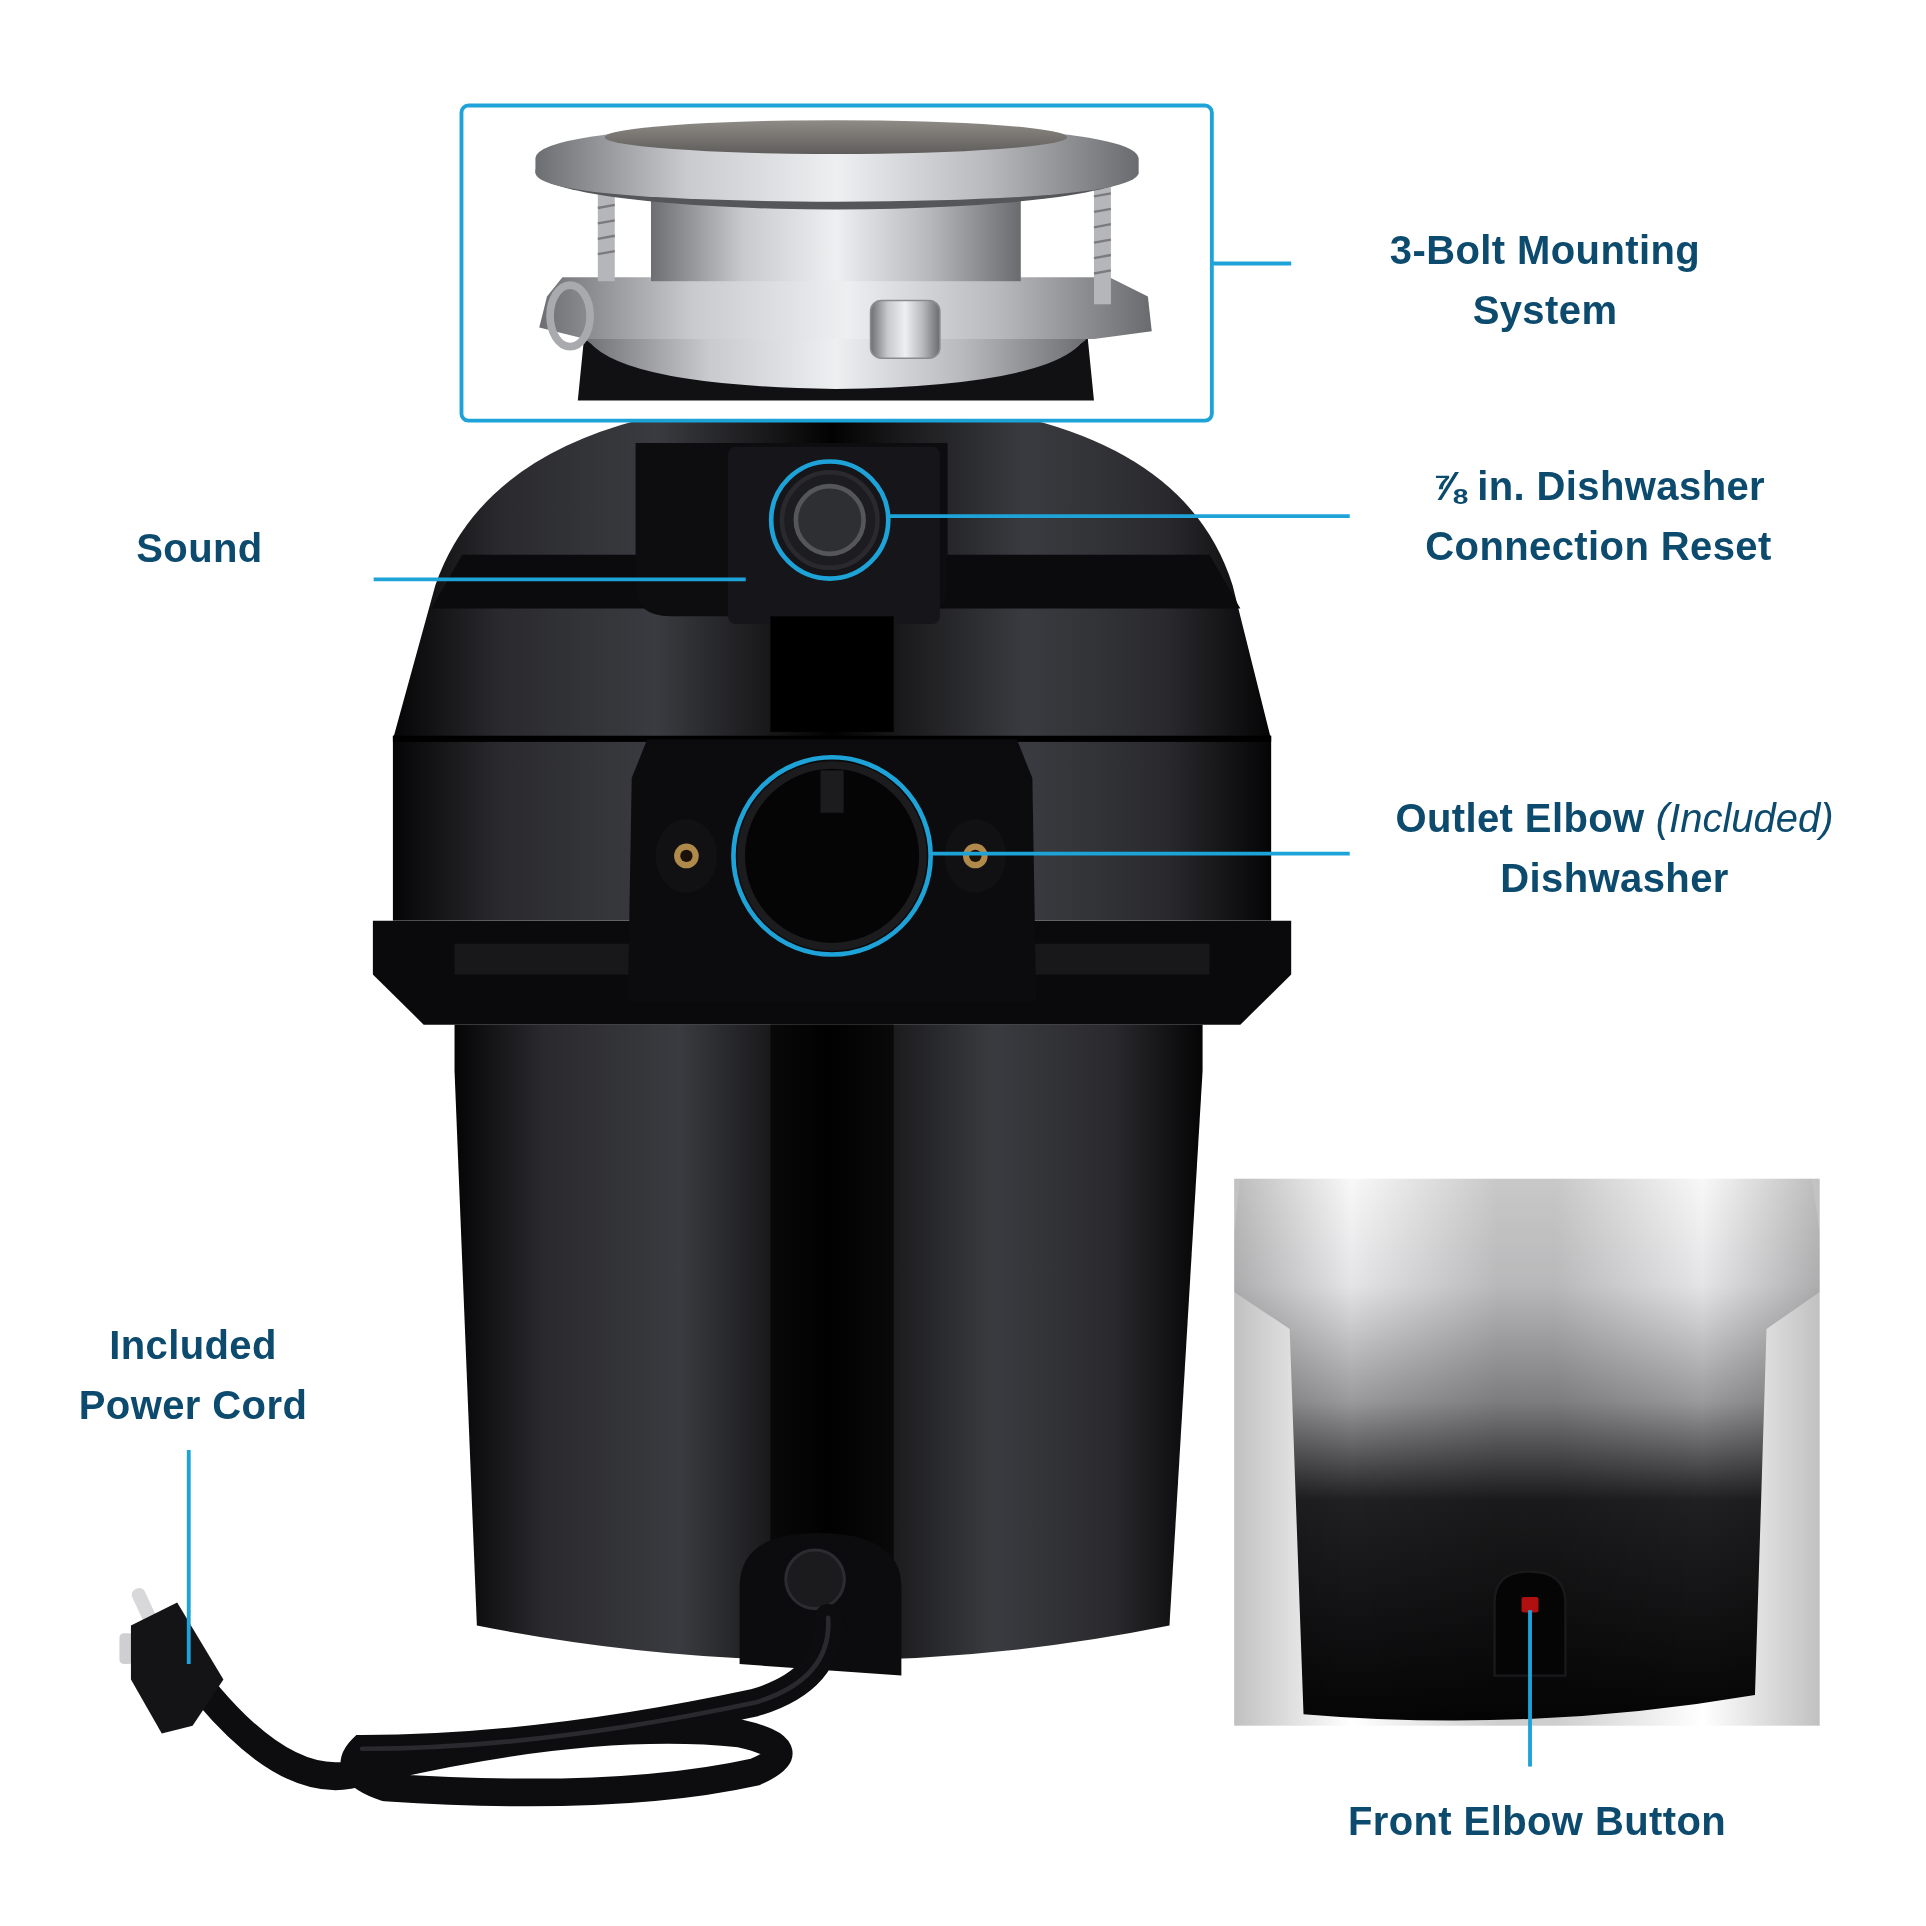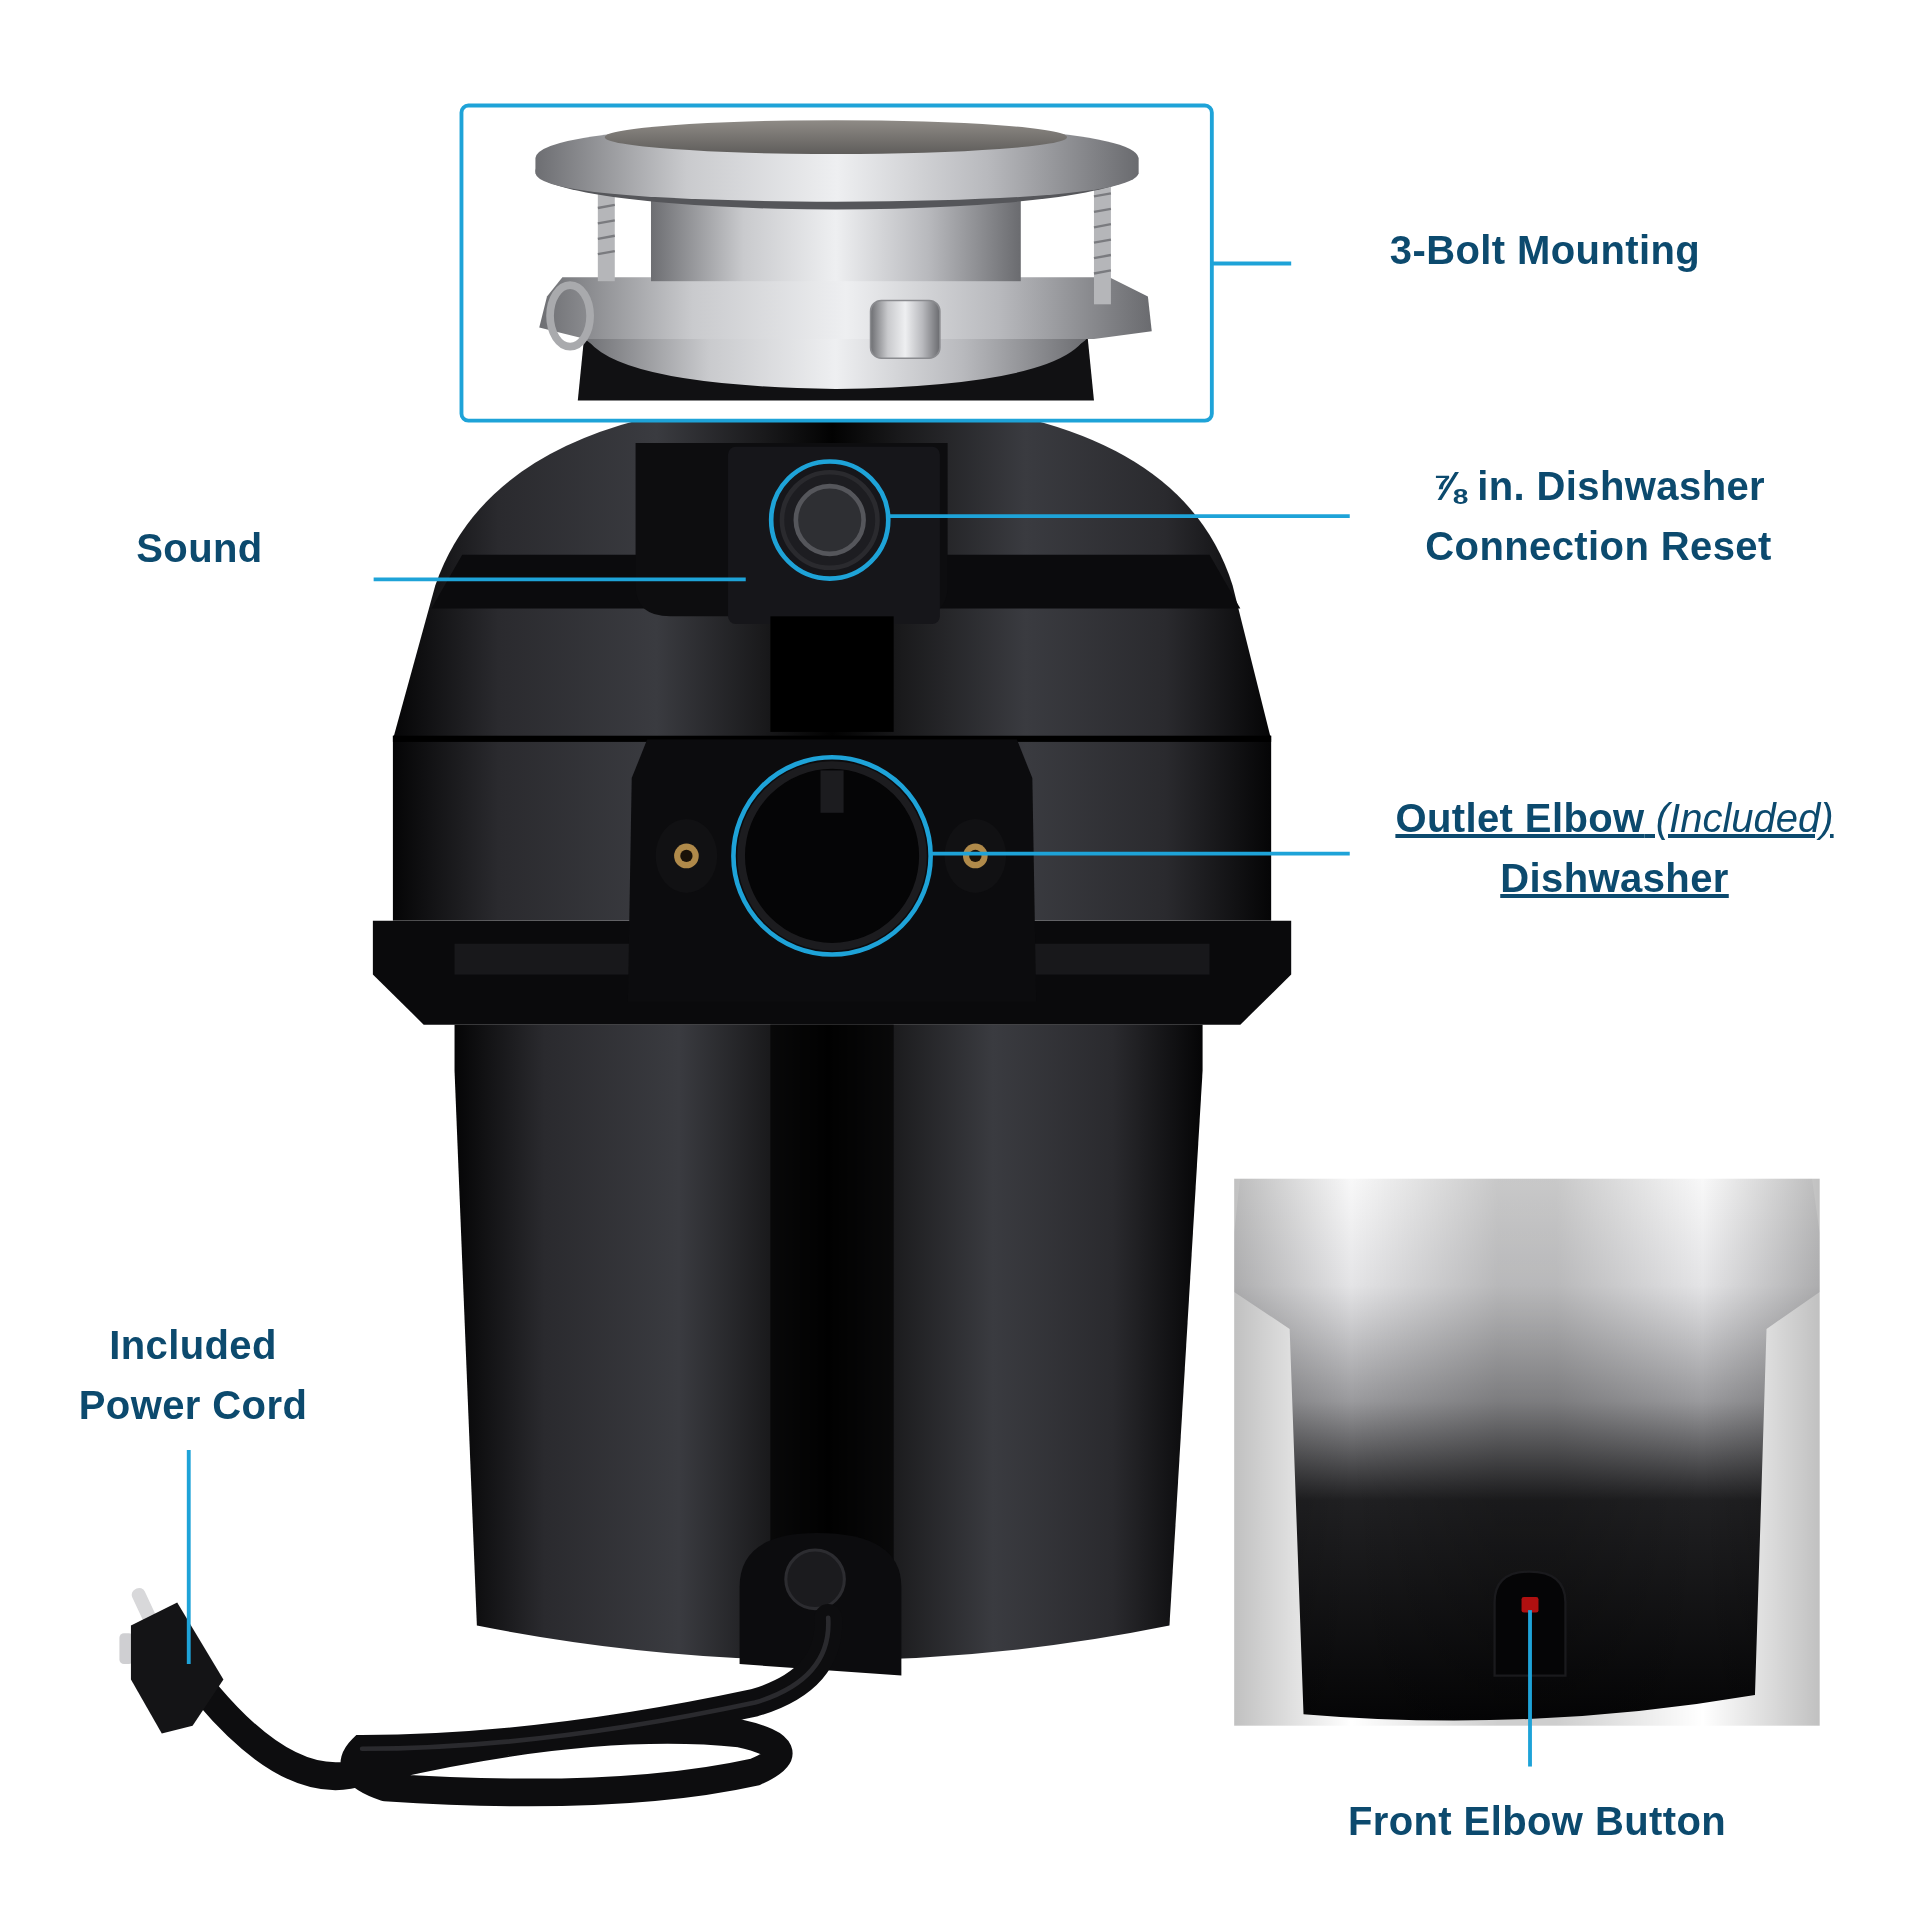--- a/index.html
+++ b/index.html
@@ -171,32 +171,33 @@
       <line x1="1153" y1="670" x2="1752" y2="670"></line>
       <line x1="485" y1="752" x2="968" y2="752"></line>
       <line x1="1208" y1="1108" x2="1752" y2="1108"></line>
       <line x1="245" y1="1882" x2="245" y2="2160"></line>
       <line x1="1986" y1="2090" x2="1986" y2="2293"></line>
     </g>
   </svg>
 
   <div class="label center" style="left:1310px; top:220px; width:470px;">
     <span class="line">3-Bolt Mounting</span>
+    <span class="line">System</span>
   </div>
 
   <div class="label center" style="left:1356px; top:456px; width:485px;">
     <span class="line"><span>⅞</span><span> in. Dishwasher</span></span>
     <span class="line">Connection Reset</span>
   </div>
 
   <div class="label right" style="left:46px; top:518px; width:307px;">
     <span class="line">Sound</span>
   </div>
 
-  <div class="label center" style="left:1318px; top:788px; width:593px;text-decoration:underline;">
+  <div class="label center" style="left:1318px; top:788px; width:593px;">
     <span class="line"><span>Outlet Elbow</span><span class="ital"> (Included)</span></span>
     <span class="line">Dishwasher</span>
   </div>
 
   <div class="label center" style="left:31px; top:1315px; width:324px;">
     <span class="line">Included</span>
     <span class="line">Power Cord</span>
   </div>
 
   <div class="label center" style="left:1271px; top:1791px; width:532px;">

